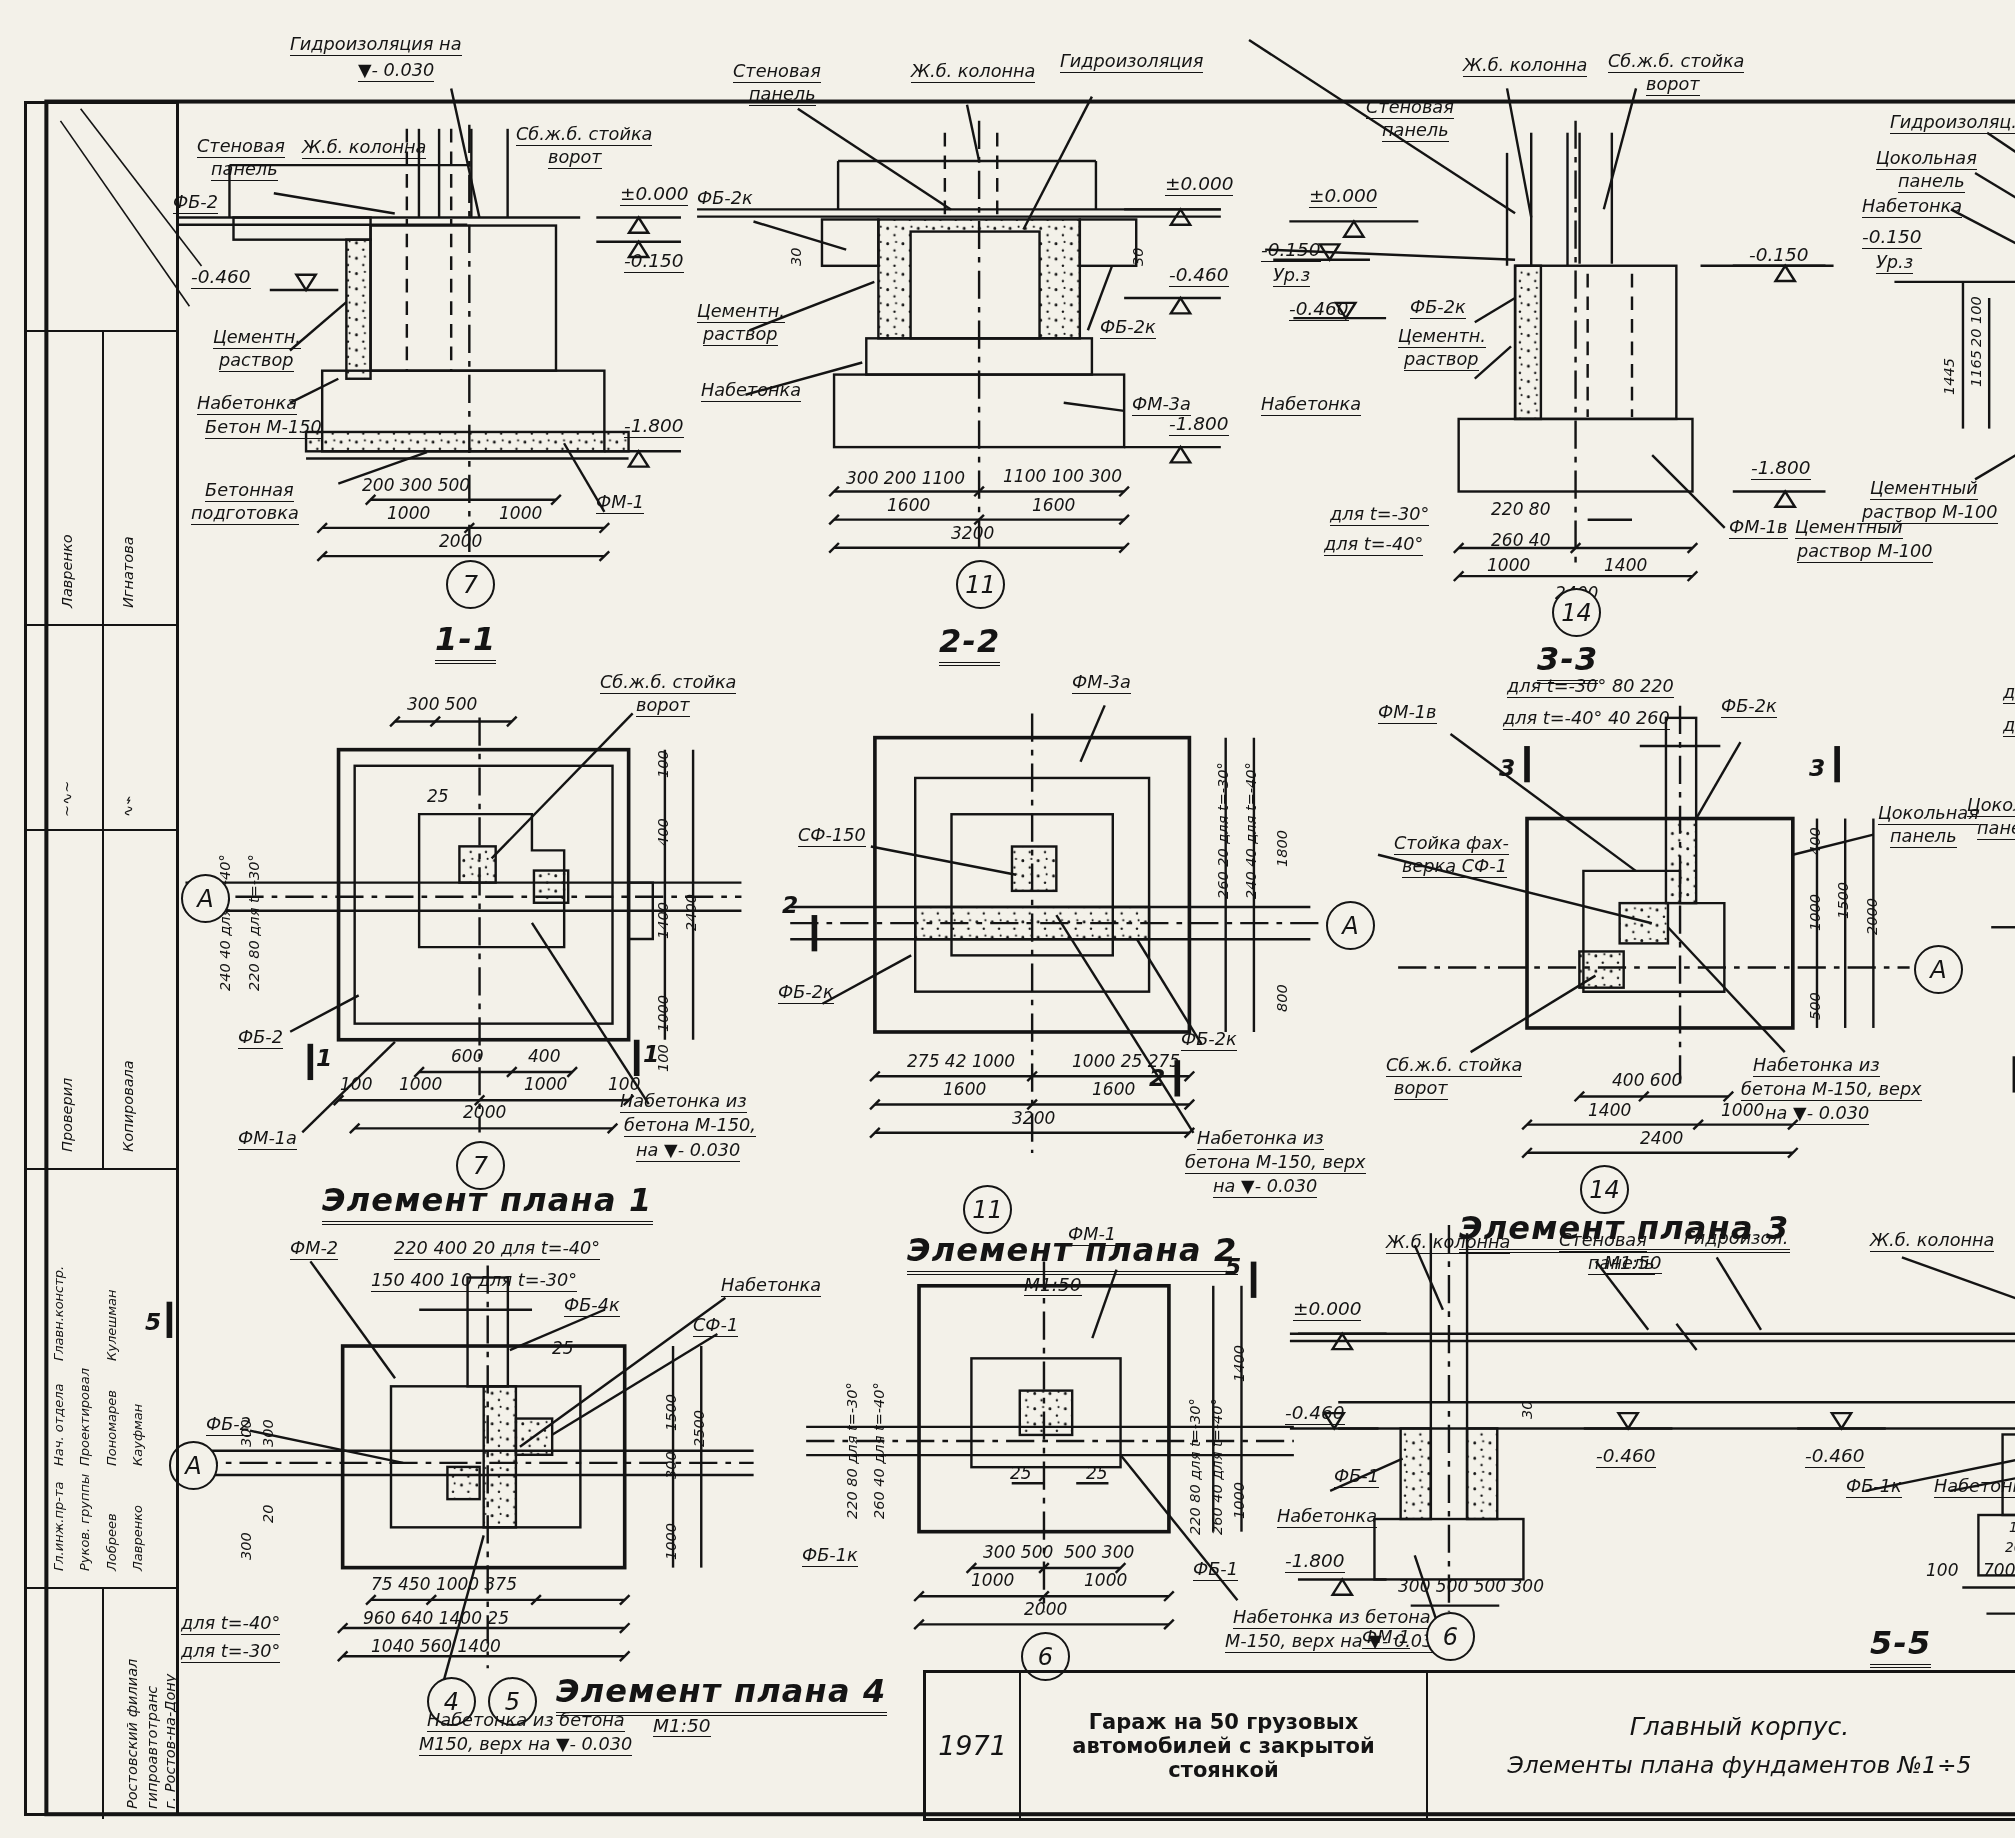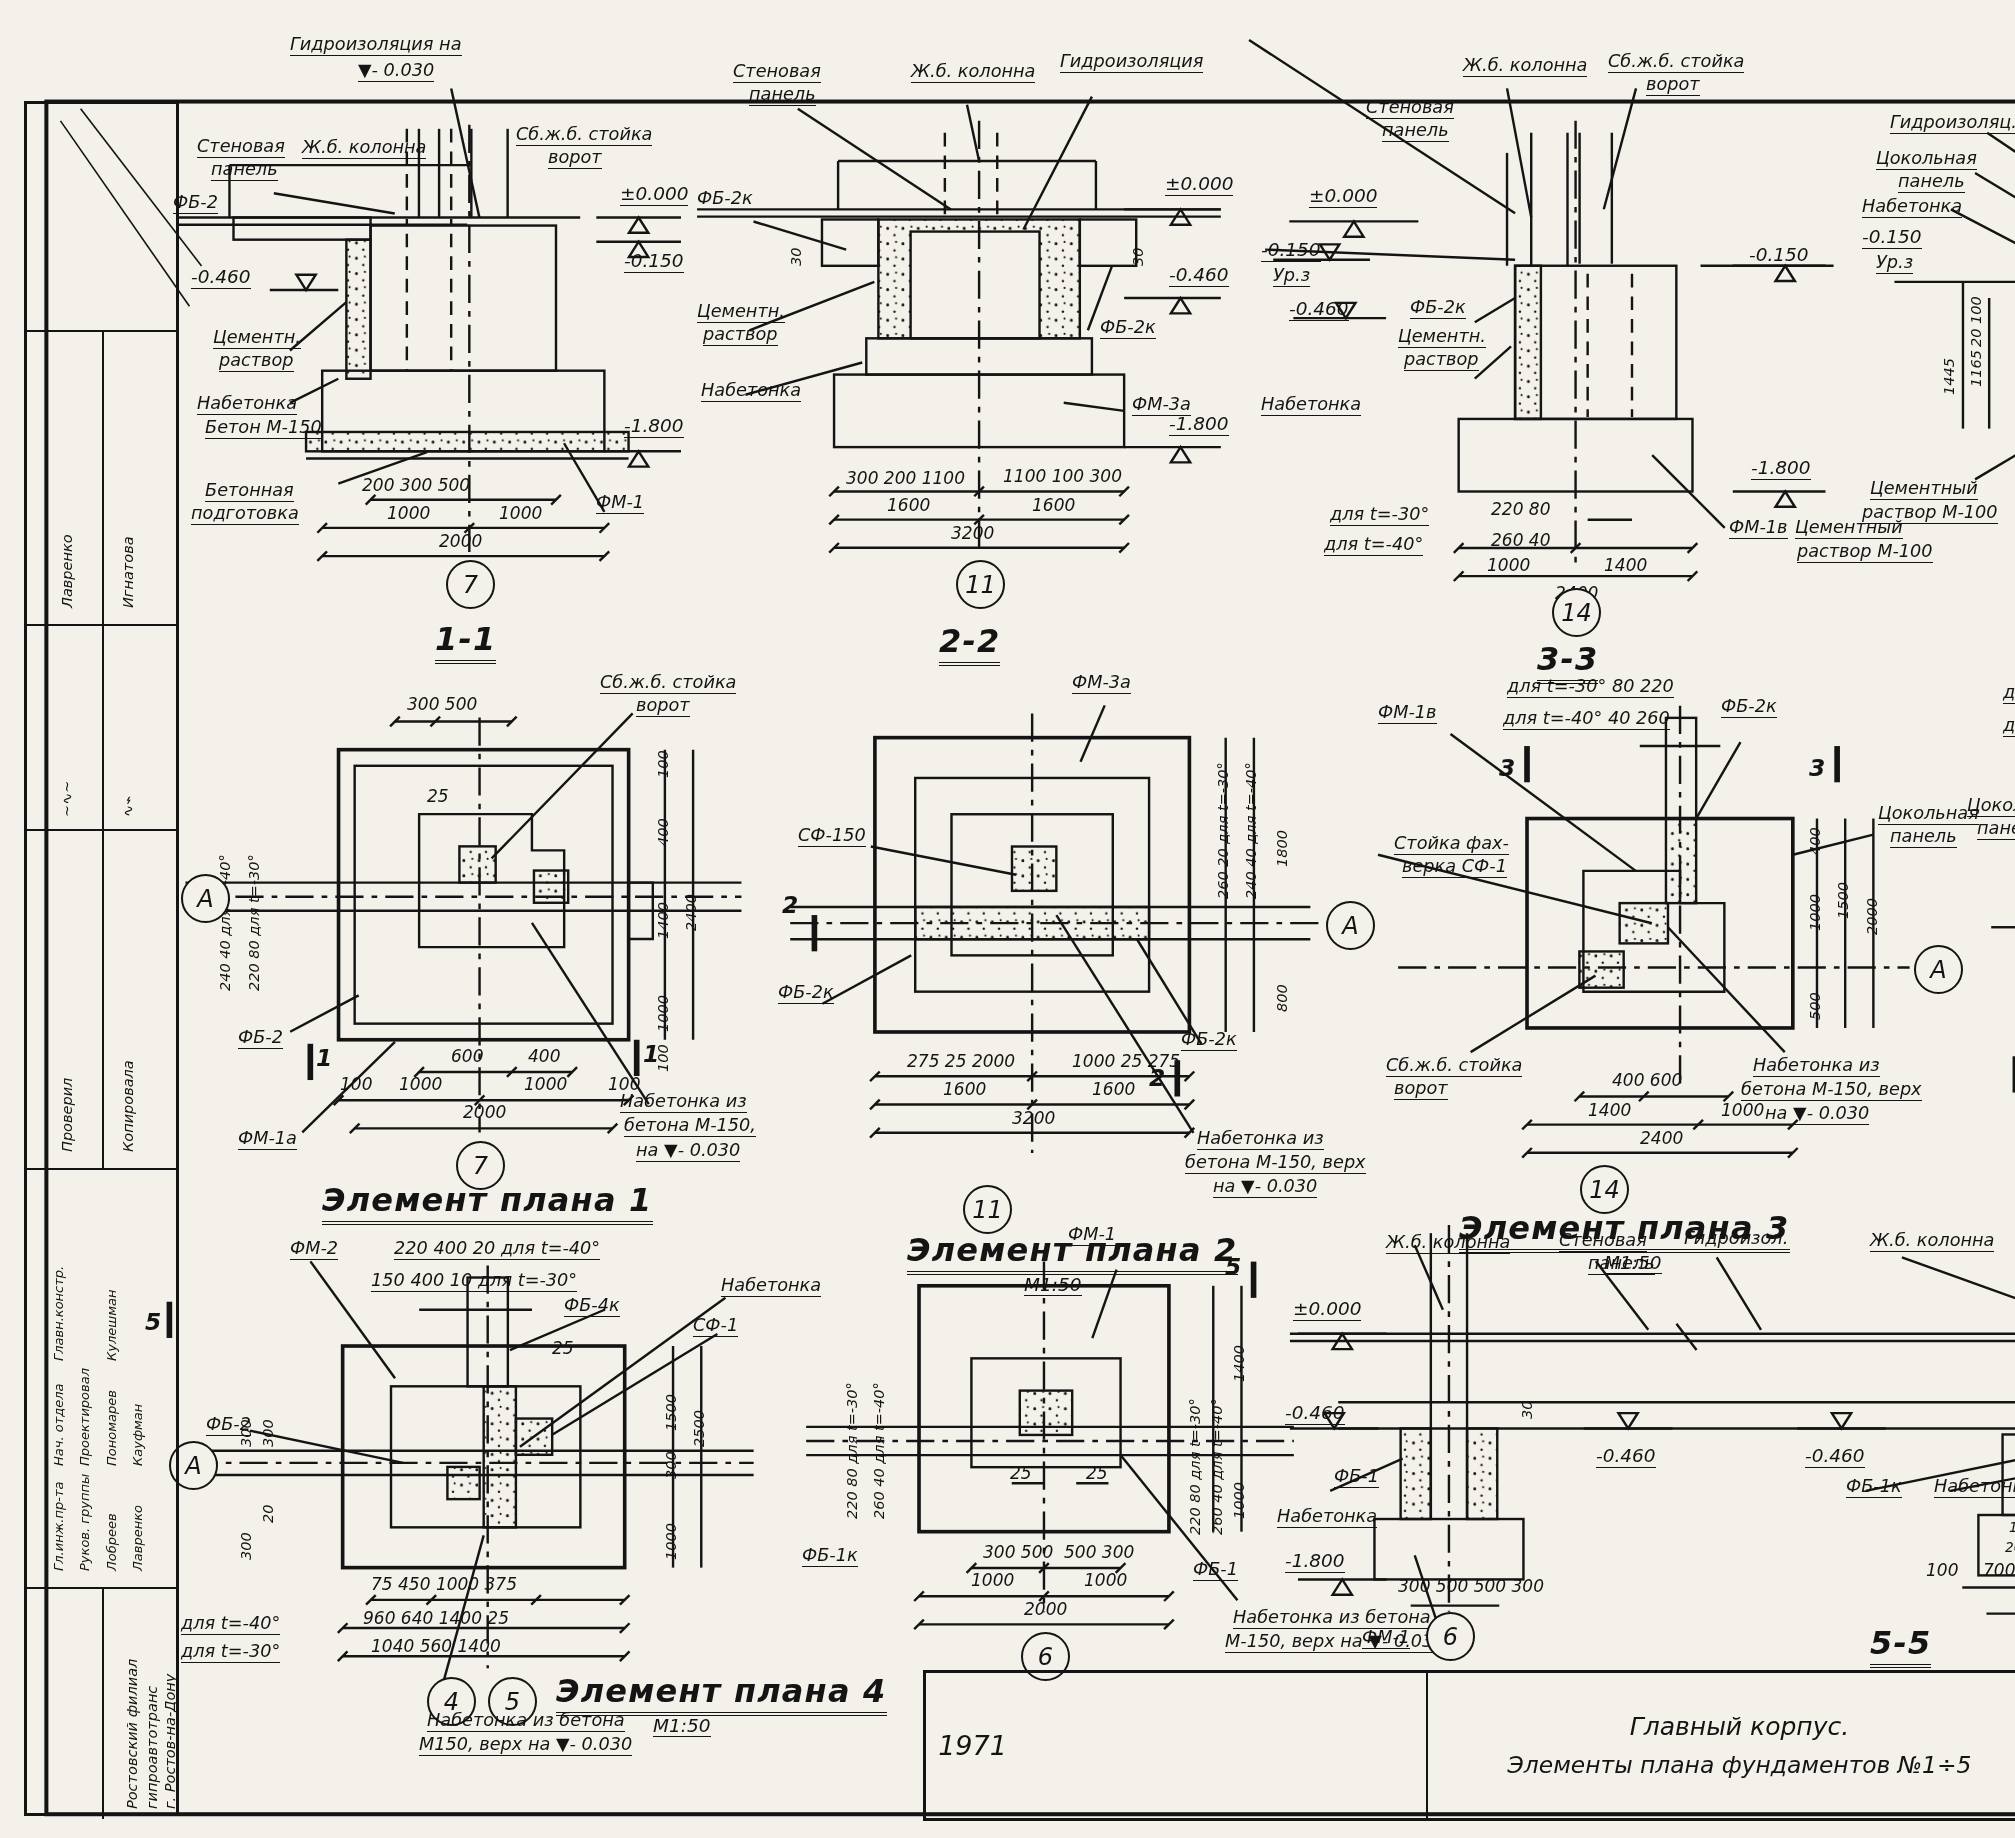--- a/index.html
+++ b/index.html
@@ -443,21 +443,21 @@
     </g>
   </svg>
   <span class="lbl u" style="left:298px;top:16px">ФМ-3а</span>
   <span class="lbl u" style="left:24px;top:169px">СФ-150</span>
   <span class="lbl u" style="left:4px;top:326px">ФБ-2к</span>
   <span class="lbl u" style="left:407px;top:373px">ФБ-2к</span>
   <span class="rv dim" style="left:441px;top:242px">260 20 для t=-30°</span>
   <span class="rv dim" style="left:469px;top:242px">240 40 для t=-40°</span>
   <span class="rv dim" style="left:500px;top:210px">1800</span>
   <span class="rv dim" style="left:500px;top:355px">800</span>
-  <span class="dim" style="left:133px;top:394px">275 25 2000</span>
+  <span class="dim" style="left:133px;top:394px">275 42 1000</span>
   <span class="dim" style="left:298px;top:394px">1000 25 275</span>
   <span class="dim" style="left:169px;top:422px">1600</span>
   <span class="dim" style="left:318px;top:422px">1600</span>
   <span class="dim" style="left:238px;top:451px">3200</span>
   <span class="lbl u" style="left:423px;top:472px">Набетонка из</span>
   <span class="lbl u" style="left:411px;top:496px">бетона М-150, верх</span>
   <span class="lbl u" style="left:439px;top:520px">на ▼- 0.030</span>
   <div class="bub" style="left:552px;top:244px">А</div>
   <span class="secn" style="left:8px;top:234px">2</span>
   <span class="secn" style="left:375px;top:407px">2</span>
@@ -781,20 +781,25 @@
   <div class="bub" style="left:185px;top:403px">6</div>
 
   <div class="dtitle" style="left:737px;top:415px;left:629px">5-5</div>
 </div>
 
 
 <div id="titleblock">
   <div class="tbcell" style="left:0;width:93px;border-left:none">
     <span style="font-size:27px;font-style:italic">1971</span>
   </div>
+  <div class="tbcell" style="left:93px;width:407px">
+    <span style="font-size:21px;font-weight:bold">Гараж на 50 грузовых</span>
+    <span style="font-size:21px;font-weight:bold">автомобилей с закрытой</span>
+    <span style="font-size:21px;font-weight:bold">стоянкой</span>
+  </div>
   <div class="tbcell" style="left:500px;width:625px">
     <span style="font-size:25px;font-style:italic">Главный корпус.</span>
     <span style="font-size:23.4px;font-style:italic;margin-top:10.5px">Элементы плана фундаментов №1÷5</span>
   </div>
 
 </div>
 
 
 <div id="stamp">
   <div class="hline" style="top:226px"></div>

